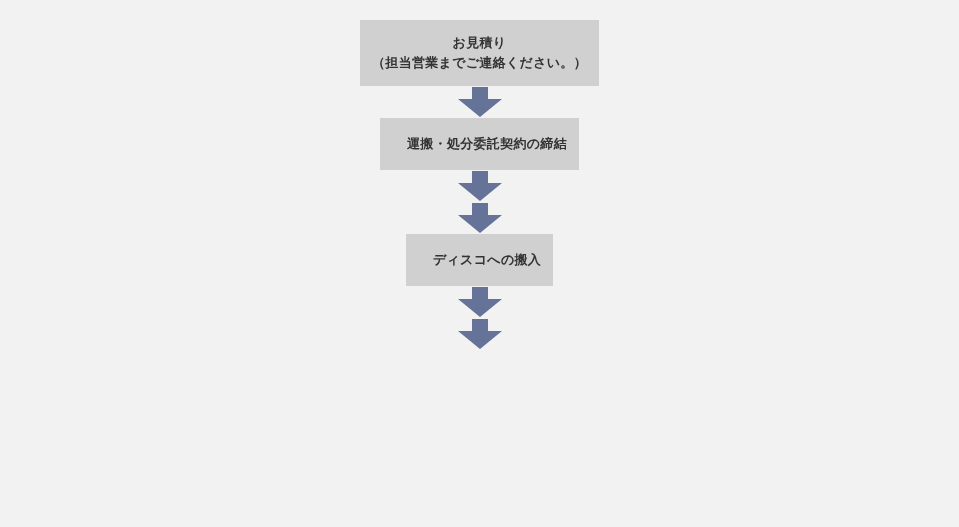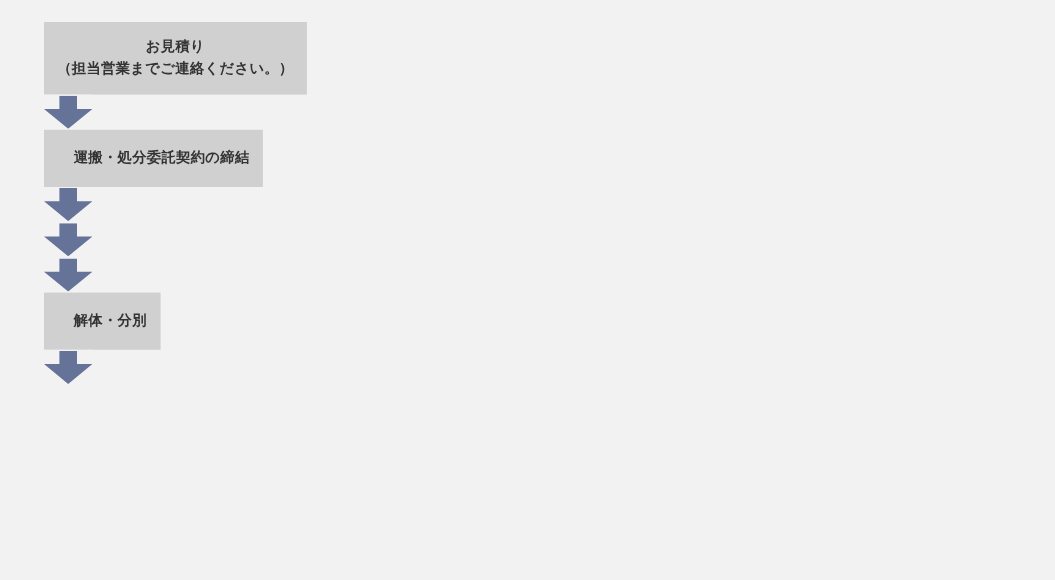--- a/index.html
+++ b/index.html
@@ -22,21 +22,21 @@
     background: #f2f2f2;
   }
 
   .flow-stack {
     position: absolute;
     left: 40px;
     top: 20px;
     width: 879px;
     display: flex;
     flex-direction: column;
-    align-items: flex-start;
+    align-items: center;
   }
 
   .flow-box {
     background: #d0d0d0;
     display: flex;
     align-items: center;
     justify-content: center;
     box-sizing: border-box;
     padding: 0 12px;
   }
@@ -102,30 +102,30 @@
       </svg>
     </div>
 
 
     <div class="flow-gap">
       <svg class="flow-arrow" viewBox="0 0 44 30">
         <polygon points="14,0 30,0 30,12 44,12 22,30 0,12 14,12" fill="#667399"></polygon>
       </svg>
     </div>
 
+    <div class="flow-box box-std">
+      <div class="flow-box-label">ディスコへの搬入</div>
+    </div>
 
     <div class="flow-gap">
       <svg class="flow-arrow" viewBox="0 0 44 30">
         <polygon points="14,0 30,0 30,12 44,12 22,30 0,12 14,12" fill="#667399"></polygon>
       </svg>
     </div>
 
-    <div class="flow-box box-std">
-      <div class="flow-box-label">解体・分別</div>
-    </div>
 
     <div class="flow-gap">
       <svg class="flow-arrow" viewBox="0 0 44 30">
         <polygon points="14,0 30,0 30,12 44,12 22,30 0,12 14,12" fill="#667399"></polygon>
       </svg>
     </div>
 
 
   </div>
 </div>

